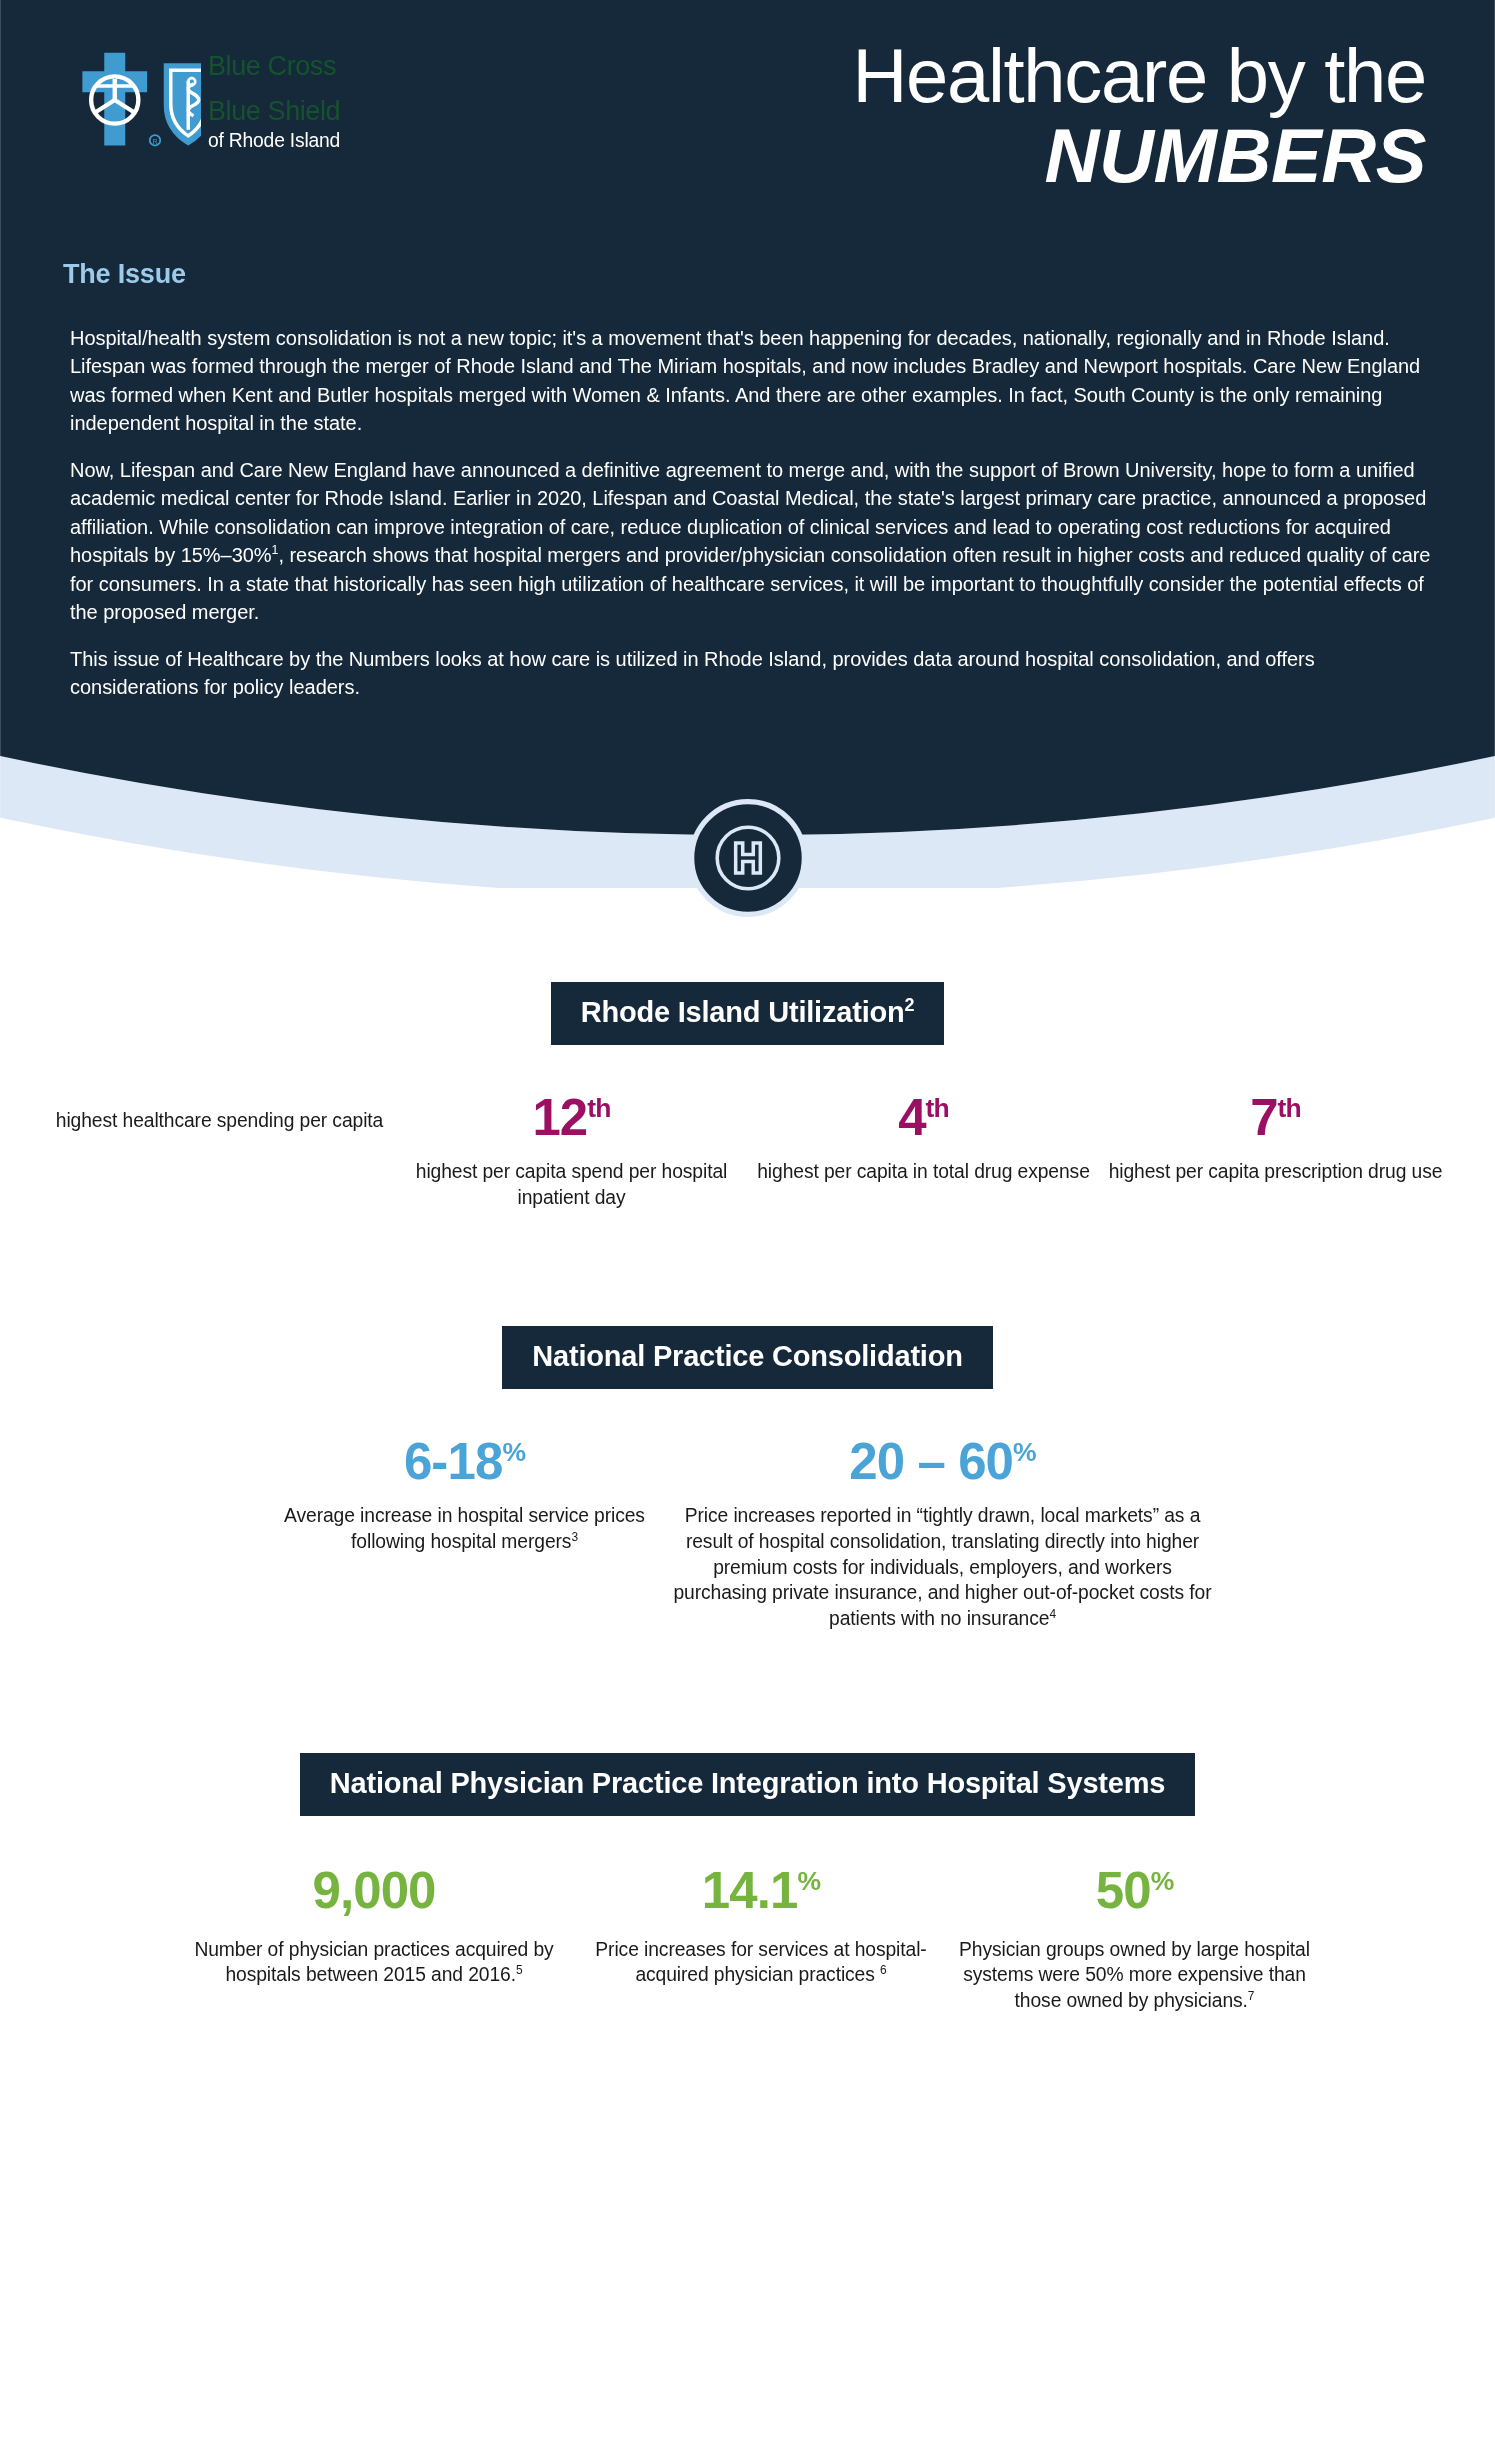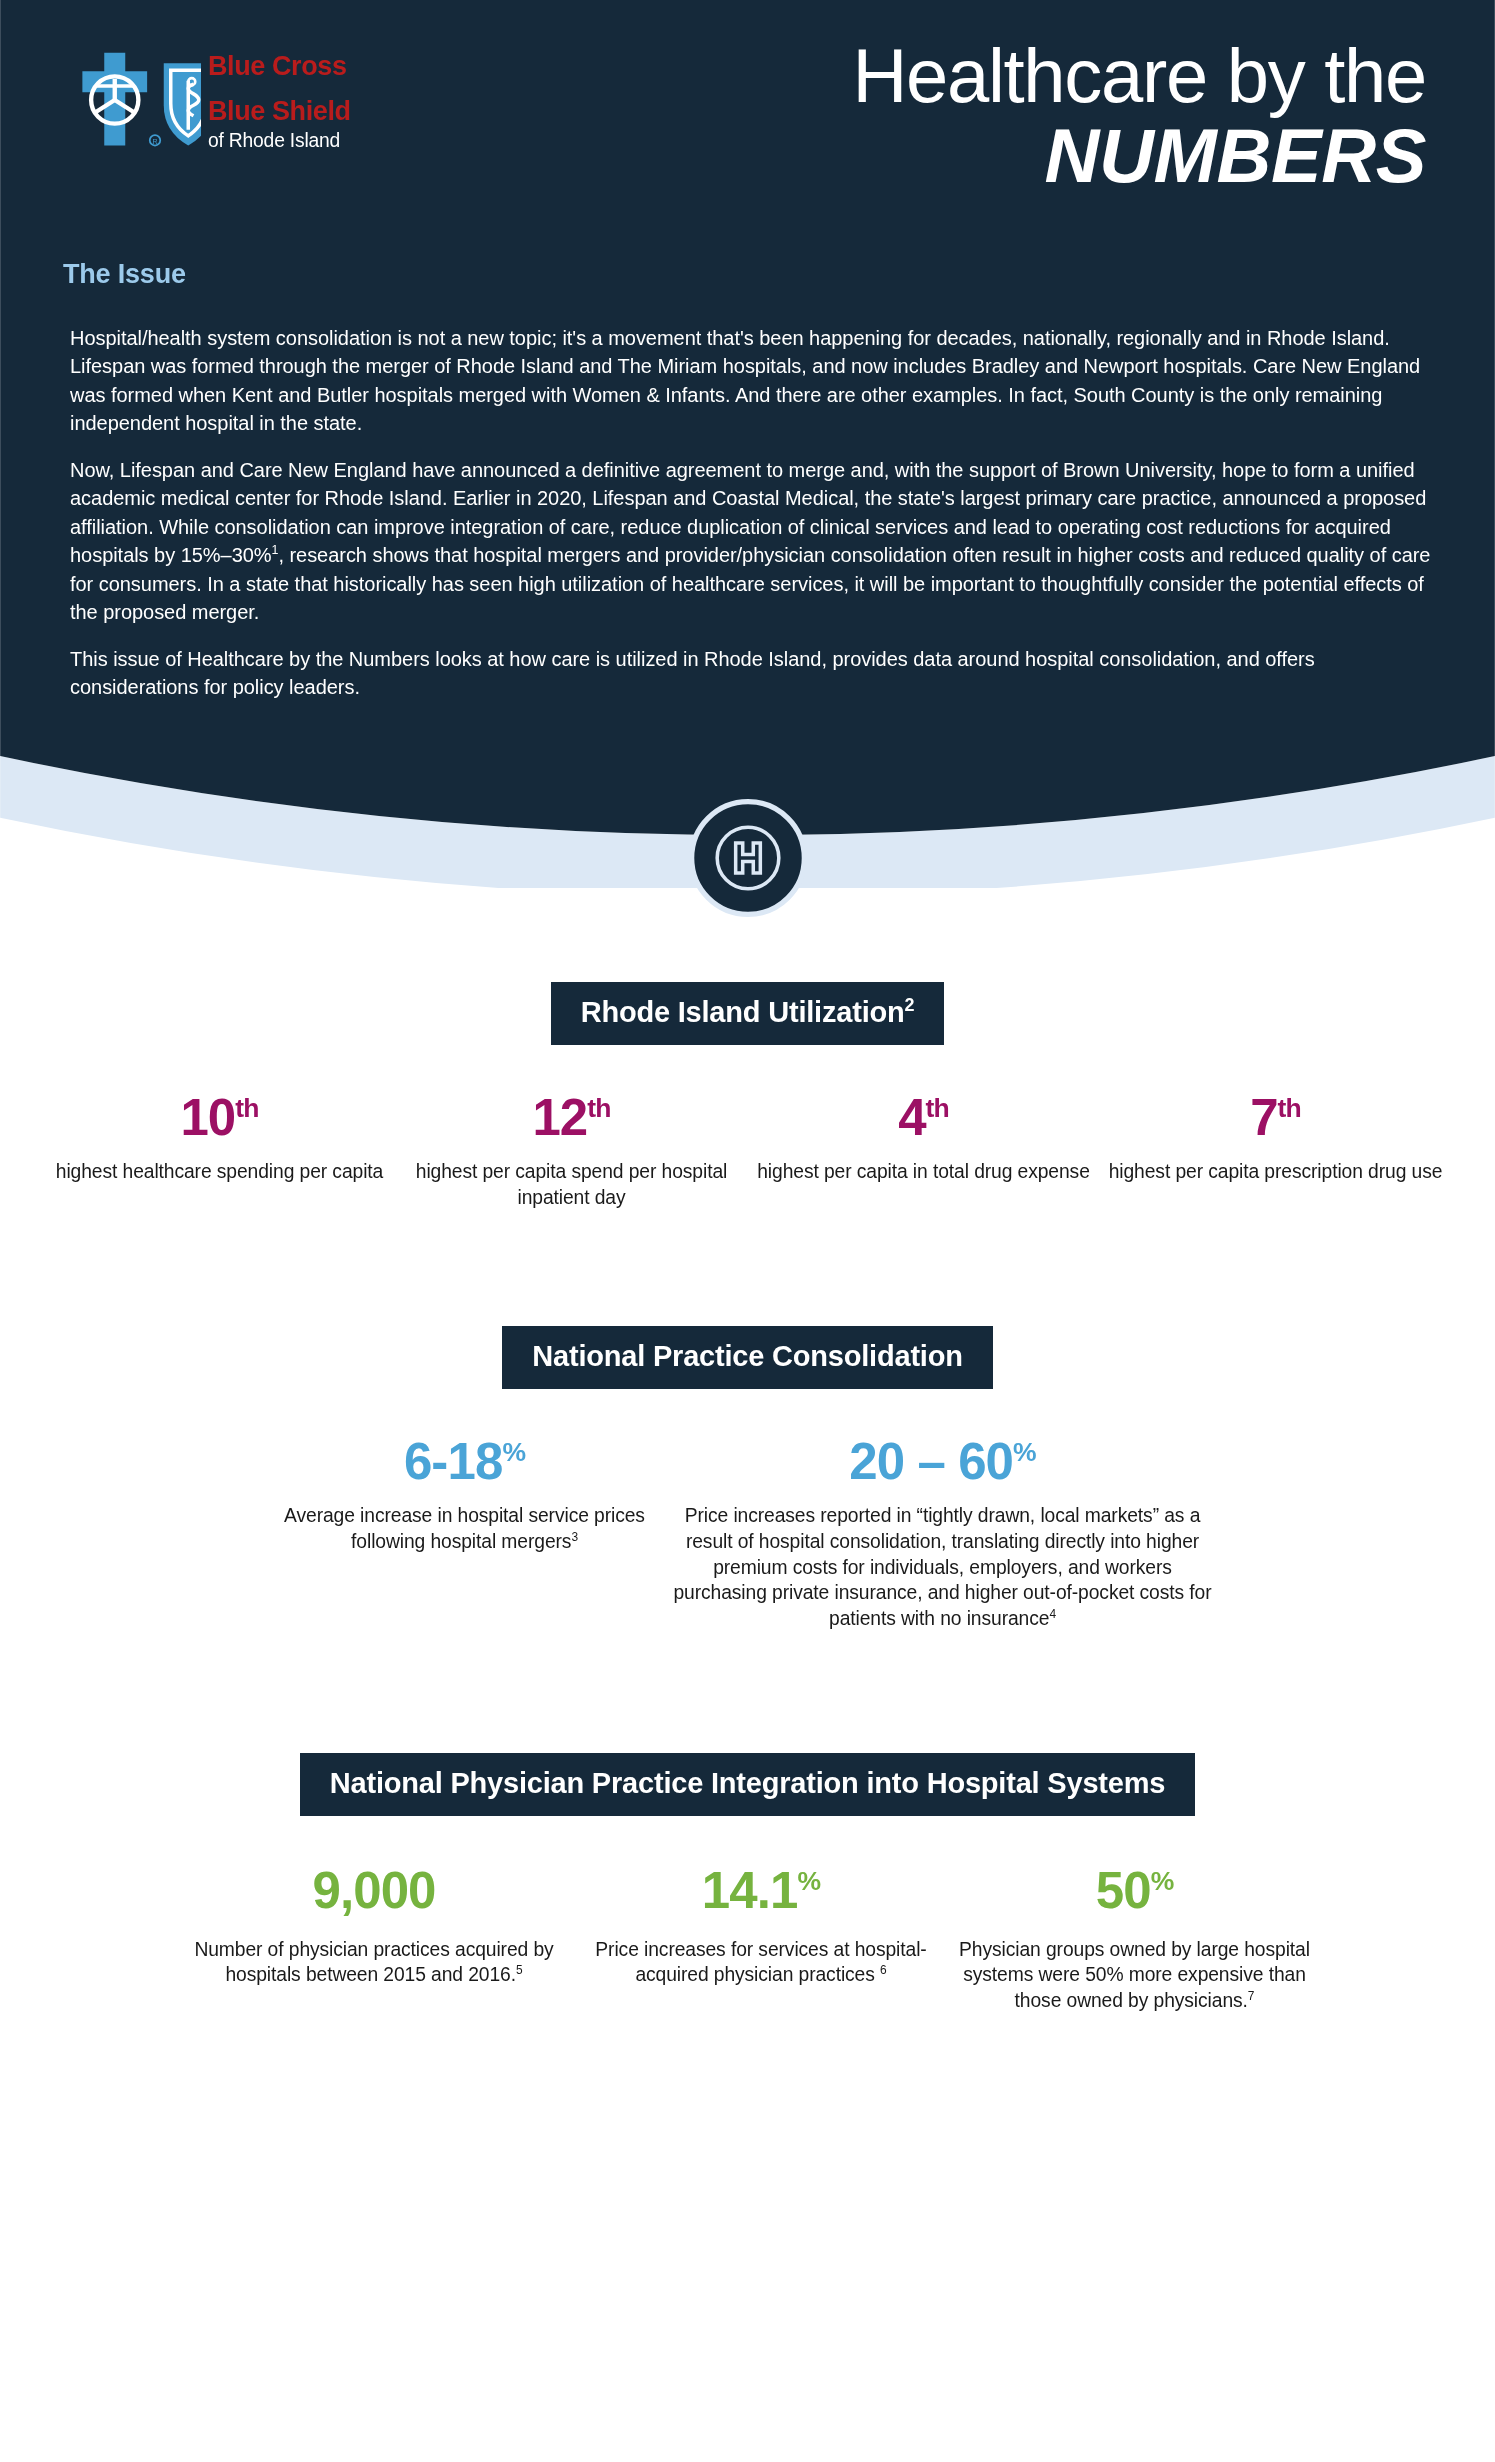--- a/index.html
+++ b/index.html
@@ -43,23 +43,23 @@
   }
   #logo-mark { position: absolute; left: 0; top: 0; }
   #logo-words {
     position: absolute;
     left: 148px; top: 1.8px;
     color: #ffffff;
     line-height: 1.0;
   }
   .logo-line1, .logo-line2 {
     font-size: 27px;
-    font-weight: bold;
+    font-weight: normal;
     letter-spacing: -0.4px;
-    color: #b91c1c;
+    color: #14532d;
     display: block;
   }
   .logo-line2 { margin-top: 18px; }
   .logo-line3 {
     font-size: 19.3px;
     font-weight: normal;
     color: #ffffff;
     display: block;
     margin-top: 6.2px;
     letter-spacing: -0.2px;
@@ -279,21 +279,20 @@
     </svg>
   </div>
 
   <div id="body-area">
 
     <div class="section">
       <div class="section-banner" id="utilization-banner"><span>Rhode Island Utilization</span><sup>2</sup></div>
 
       <div class="stat-row" id="utilization-row">
         <div class="stat">
-          <span class="stat-number"><span>10</span><sup>th</sup></span>
           <span class="stat-caption">highest healthcare spending per capita</span>
         </div>
         <div class="stat">
           <span class="stat-number"><span>12</span><sup>th</sup></span>
           <span class="stat-caption">highest per capita spend per hospital inpatient day</span>
         </div>
         <div class="stat">
           <span class="stat-number"><span>4</span><sup>th</sup></span>
           <span class="stat-caption">highest per capita in total drug expense</span>
         </div>

